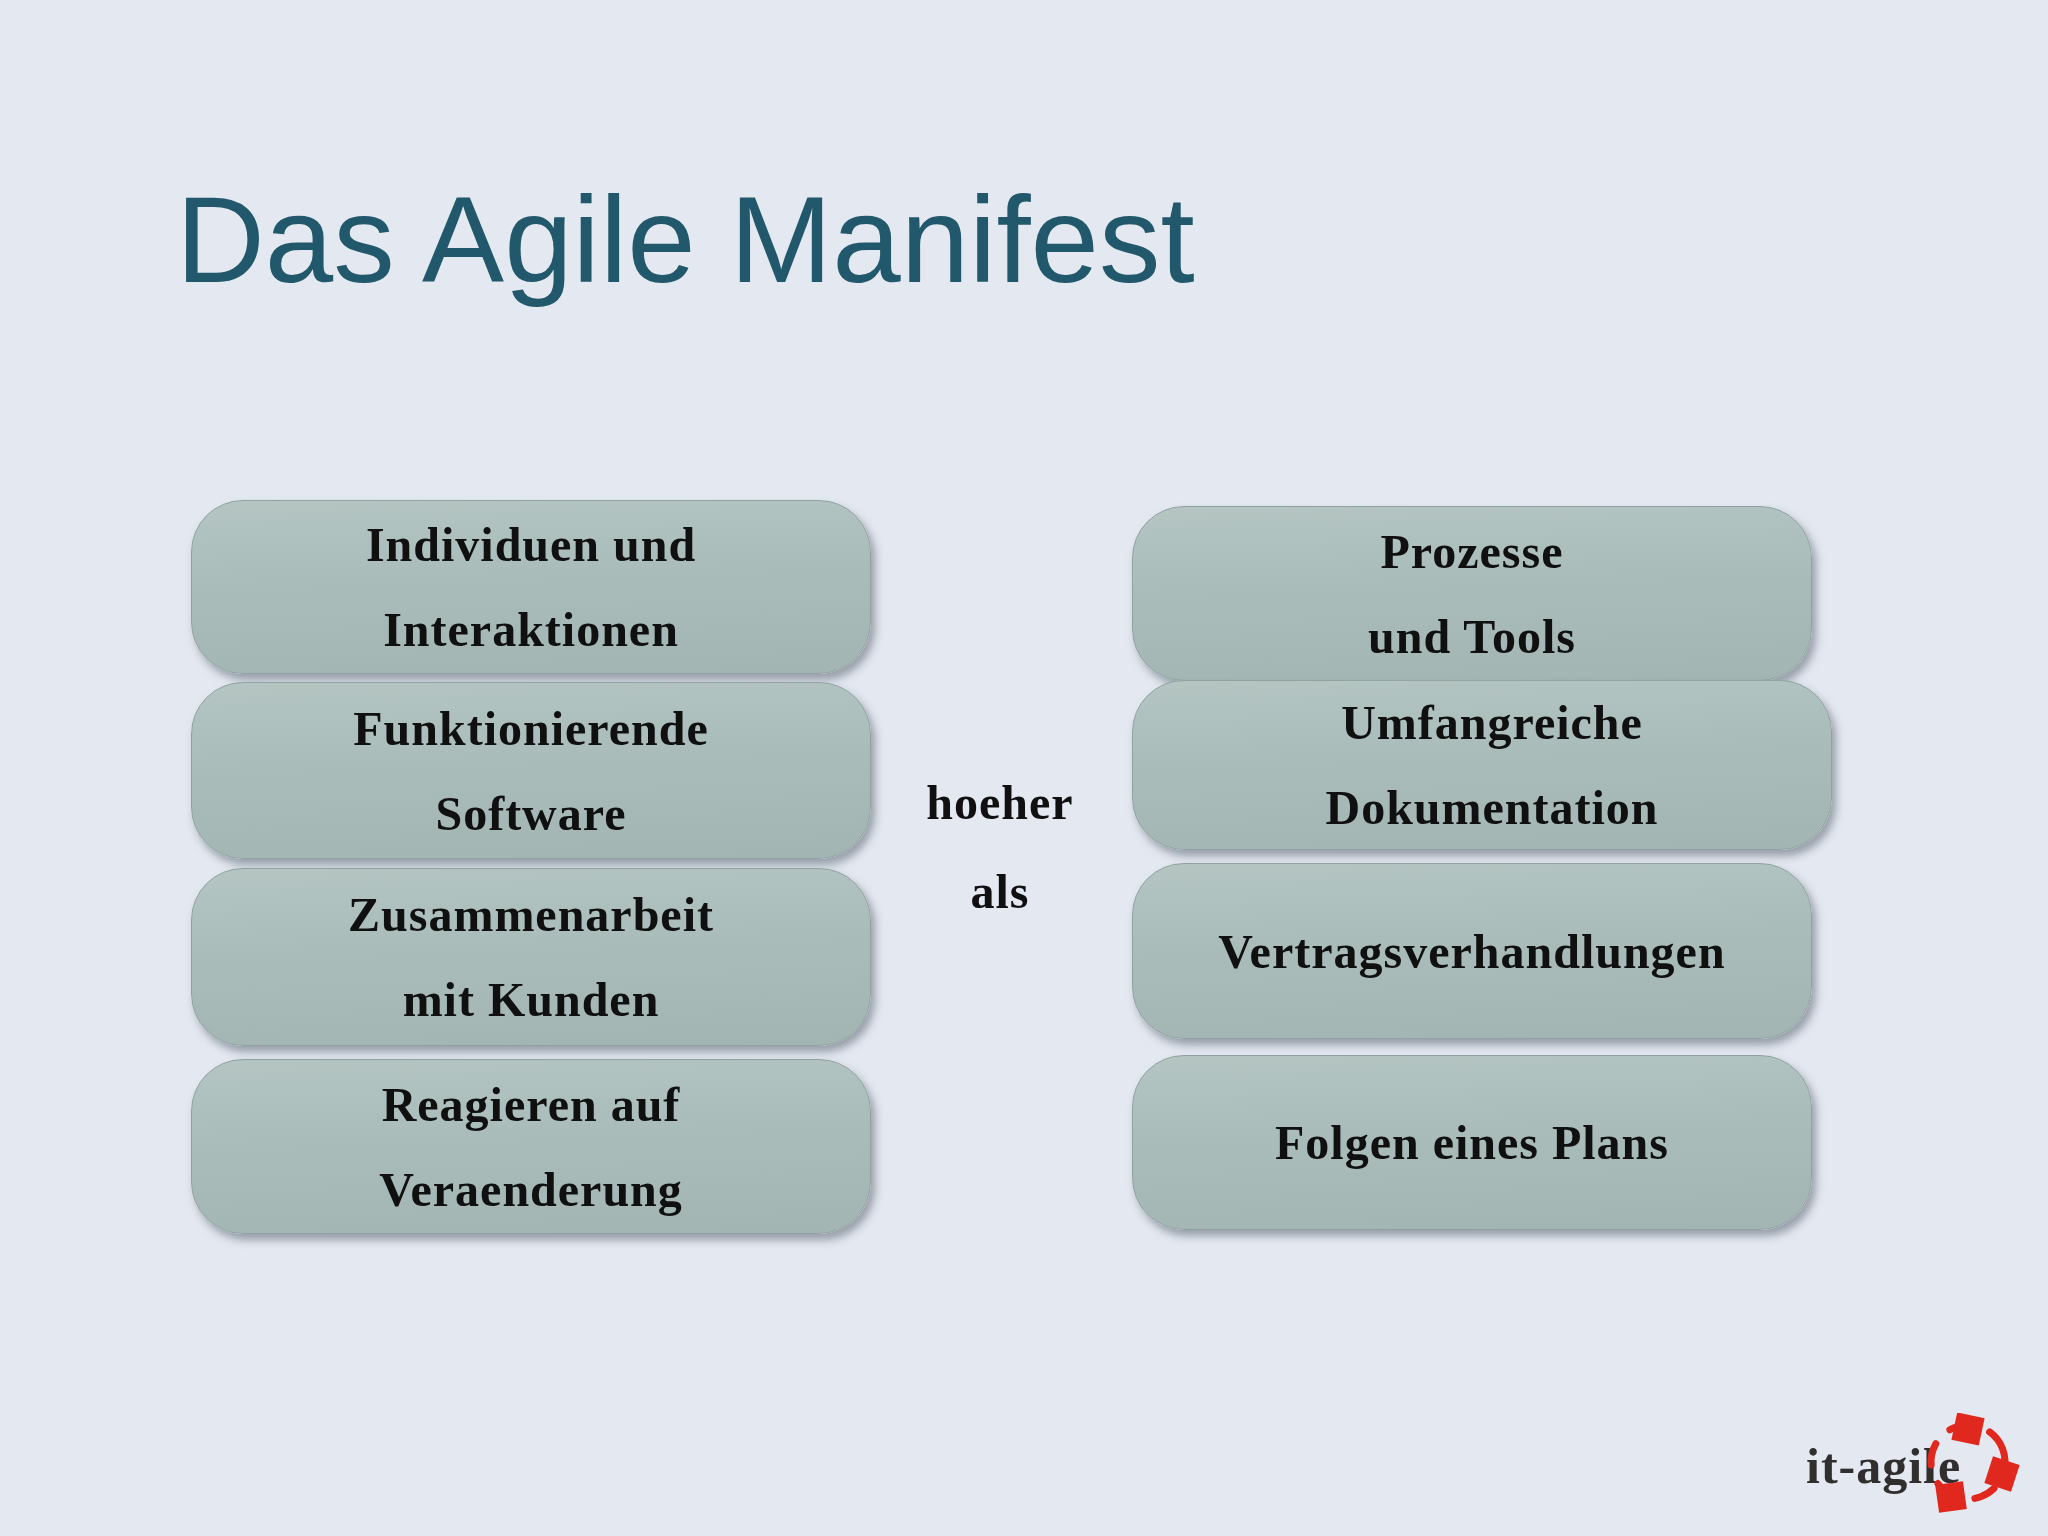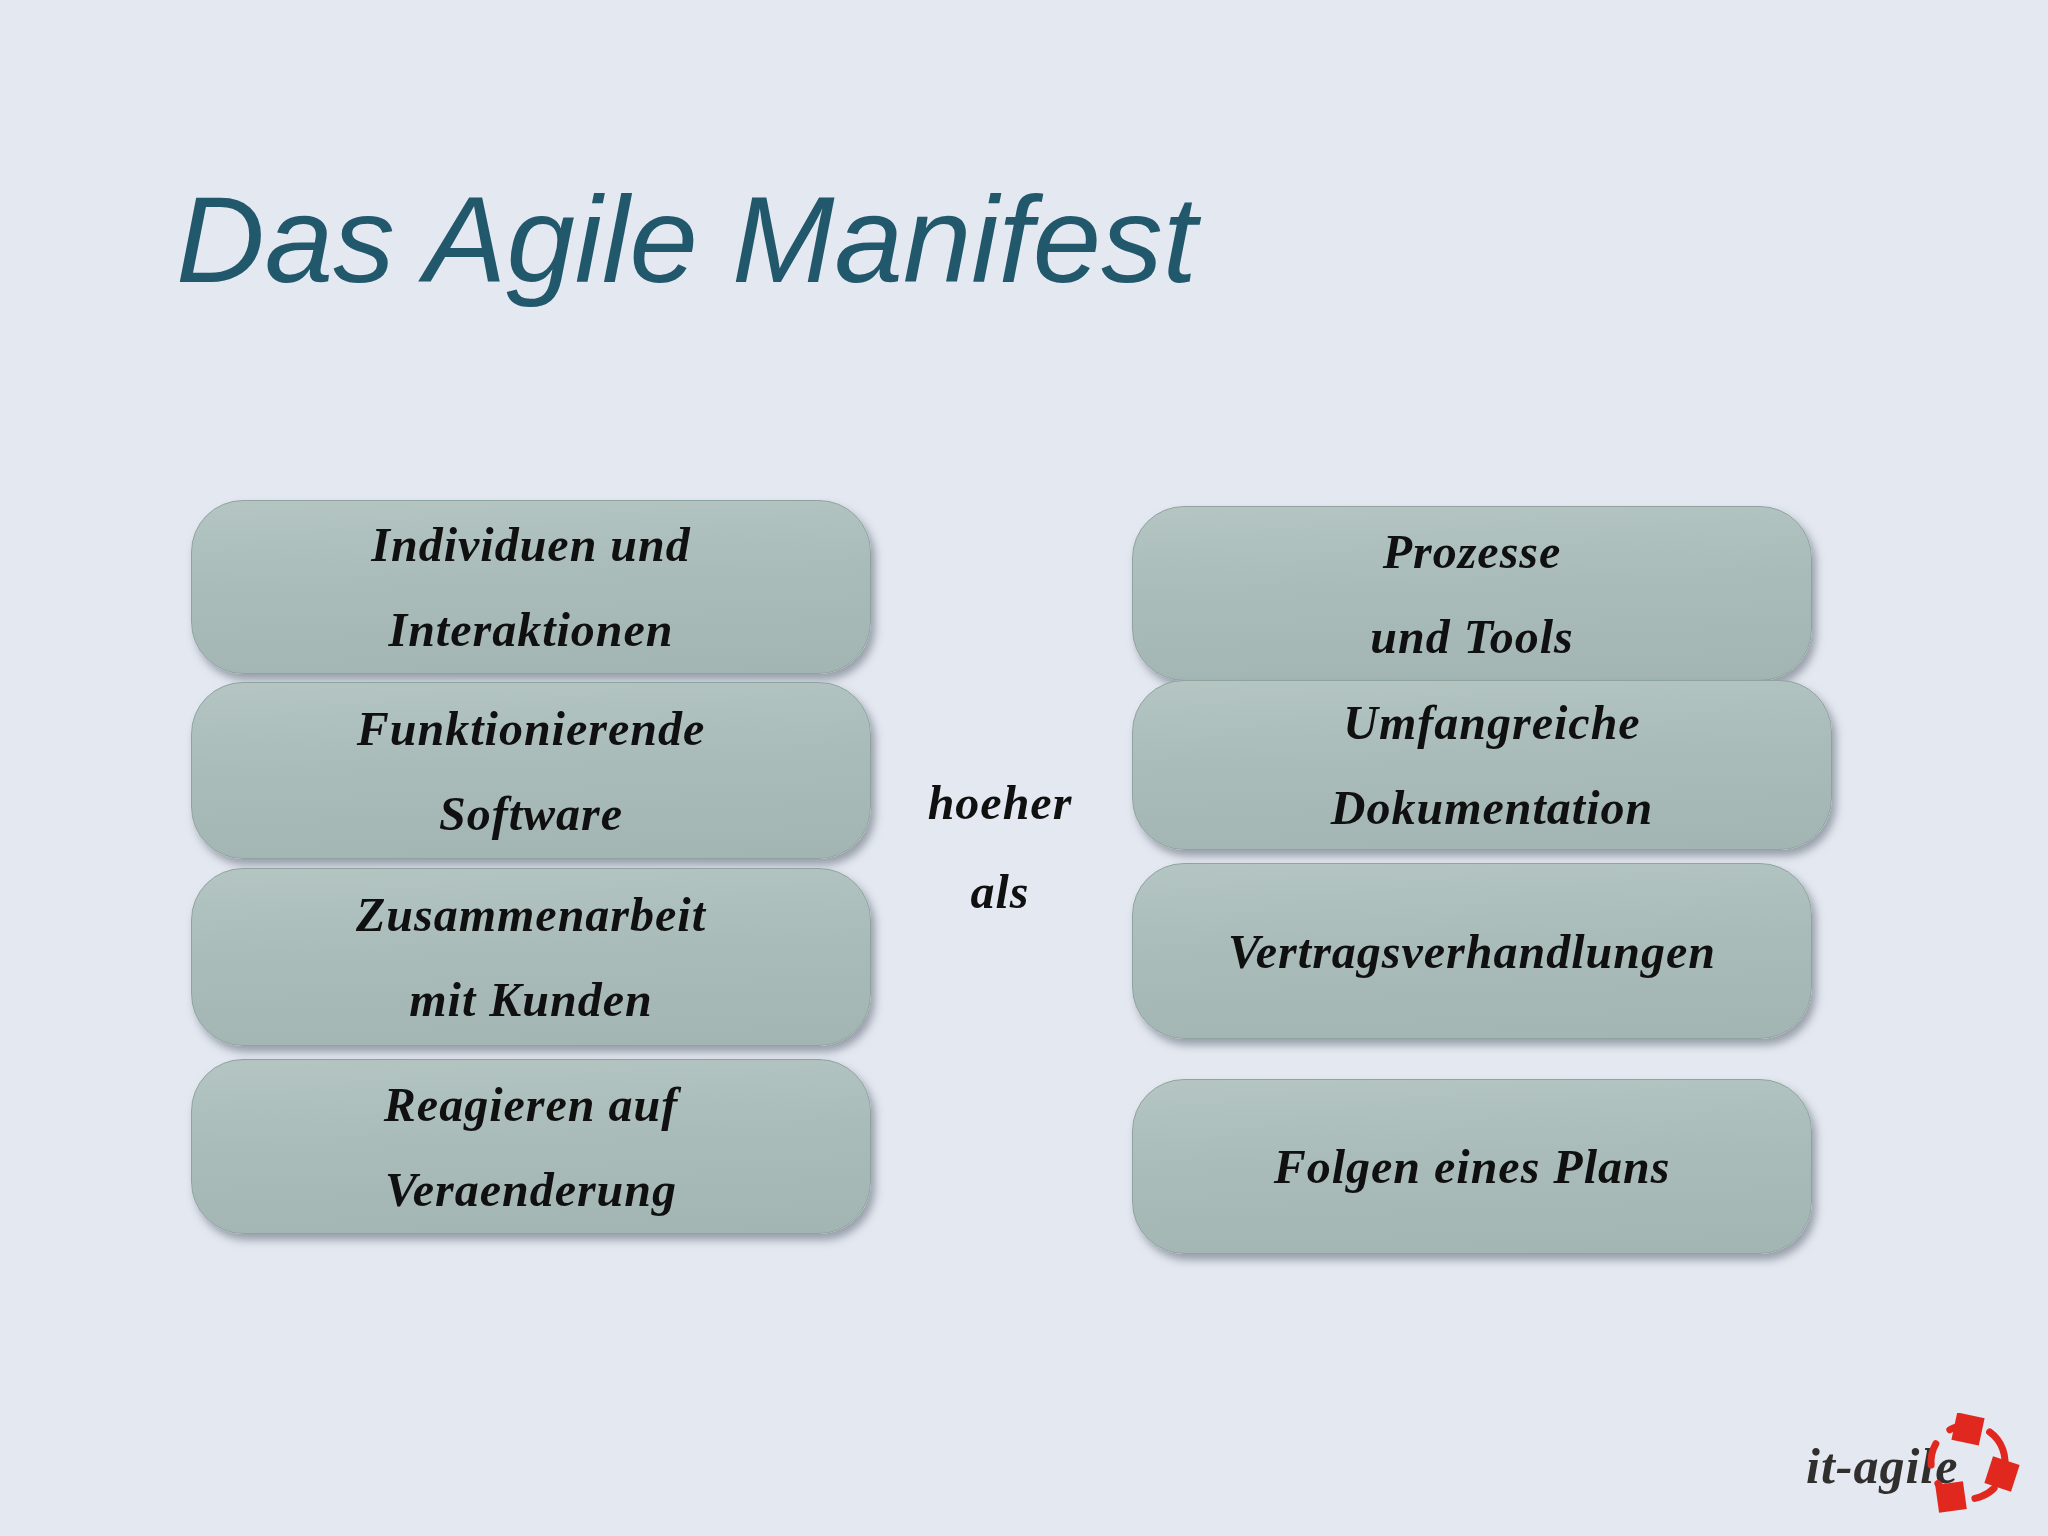--- a/index.html
+++ b/index.html
@@ -7,21 +7,20 @@
     padding: 0;
     background: #e4e8f1;
   }
   .slide {
     position: relative;
     width: 2048px;
     height: 1536px;
     background: var(--background, #e4e8f1);
     font-family: "Liberation Sans", sans-serif;
     overflow: hidden;
-    font-style: italic;
   }
   .slide-title {
     position: absolute;
     left: 176px;
     top: 172px;
     margin: 0;
     font-family: "Liberation Sans", sans-serif;
     font-weight: 300;
     font-size: 123px;
     line-height: 1.1;
@@ -51,21 +50,21 @@
   }
   .col-left  { left: 191px; margin-top: 10px;  }
   .col-right { left: 1132px; }
   #lbox0 { top: 490px;  height: 172px; }
   #lbox1 { top: 672px;  height: 175px; }
   #lbox2 { top: 858px;  height: 176px; }
   #lbox3 { top: 1049px; height: 173px; }
   #rbox0 { top: 495px;  height: 173px; margin-top: 11px; }
   #rbox1 { top: 680px;  height: 168px; padding-left: 20px; }
   #rbox2 { top: 863px;  height: 174px; }
-  #rbox3 { top: 1055px; height: 173px; margin-top: 24px; }
+  #rbox3 { top: 1055px; height: 173px; }
   .connector-text {
     position: absolute;
     left: 860px;
     top: 758px;
     width: 280px;
     text-align: center;
     font-family: cursive;
     font-size: 48px;
     font-weight: 600;
     line-height: 89px;

